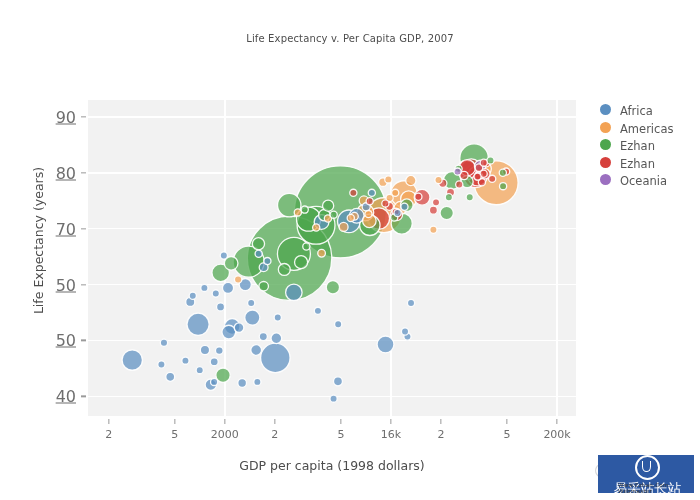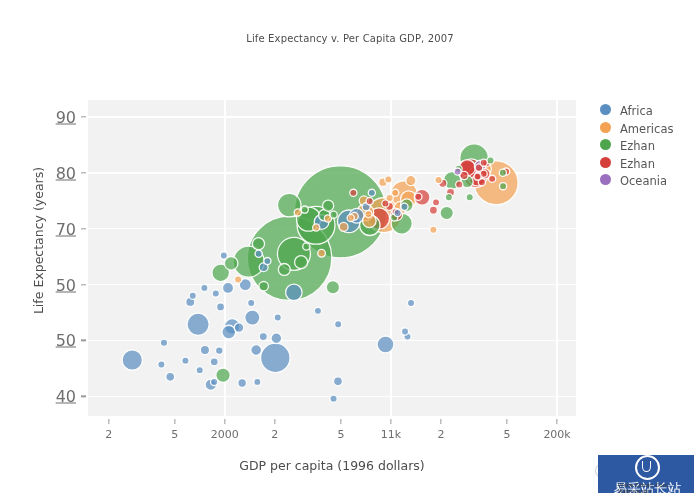--- a/index.html
+++ b/index.html
@@ -367,30 +367,30 @@
       <div class="xtick-label" style="left: 108.753px; top: 428px;">2</div>
       <div class="xtick-mark" style="left: 174.854px; top: 419px;"></div>
       <div class="xtick-label" style="left: 174.854px; top: 428px;">5</div>
       <div class="xtick-mark" style="left: 224.858px; top: 419px;"></div>
       <div class="xtick-label" style="left: 224.858px; top: 428px;">2000</div>
       <div class="xtick-mark" style="left: 274.861px; top: 419px;"></div>
       <div class="xtick-label" style="left: 274.861px; top: 428px;">2</div>
       <div class="xtick-mark" style="left: 340.962px; top: 419px;"></div>
       <div class="xtick-label" style="left: 340.962px; top: 428px;">5</div>
       <div class="xtick-mark" style="left: 390.965px; top: 419px;"></div>
-      <div class="xtick-label" style="left: 390.965px; top: 428px;">11k</div>
+      <div class="xtick-label" style="left: 390.965px; top: 428px;">16k</div>
       <div class="xtick-mark" style="left: 440.969px; top: 419px;"></div>
       <div class="xtick-label" style="left: 440.969px; top: 428px;">2</div>
       <div class="xtick-mark" style="left: 507.07px; top: 419px;"></div>
       <div class="xtick-label" style="left: 507.07px; top: 428px;">5</div>
       <div class="xtick-mark" style="left: 557.073px; top: 419px;"></div>
       <div class="xtick-label" style="left: 557.073px; top: 428px;">200k</div>
     </div>
 
-  <div class="axis-title-x">GDP per capita (1996 dollars)</div>
+  <div class="axis-title-x">GDP per capita (1998 dollars)</div>
   <div class="axis-title-y">Life Expectancy (years)</div>
 
   <div class="legend" id="legend">
       <div class="legend-row">
         <div class="legend-swatch" style="background: rgb(91, 143, 193);"></div>
         <div class="legend-label">Africa</div>
       </div>
       <div class="legend-row">
         <div class="legend-swatch" style="background: rgb(243, 162, 84);"></div>
         <div class="legend-label">Americas</div>

